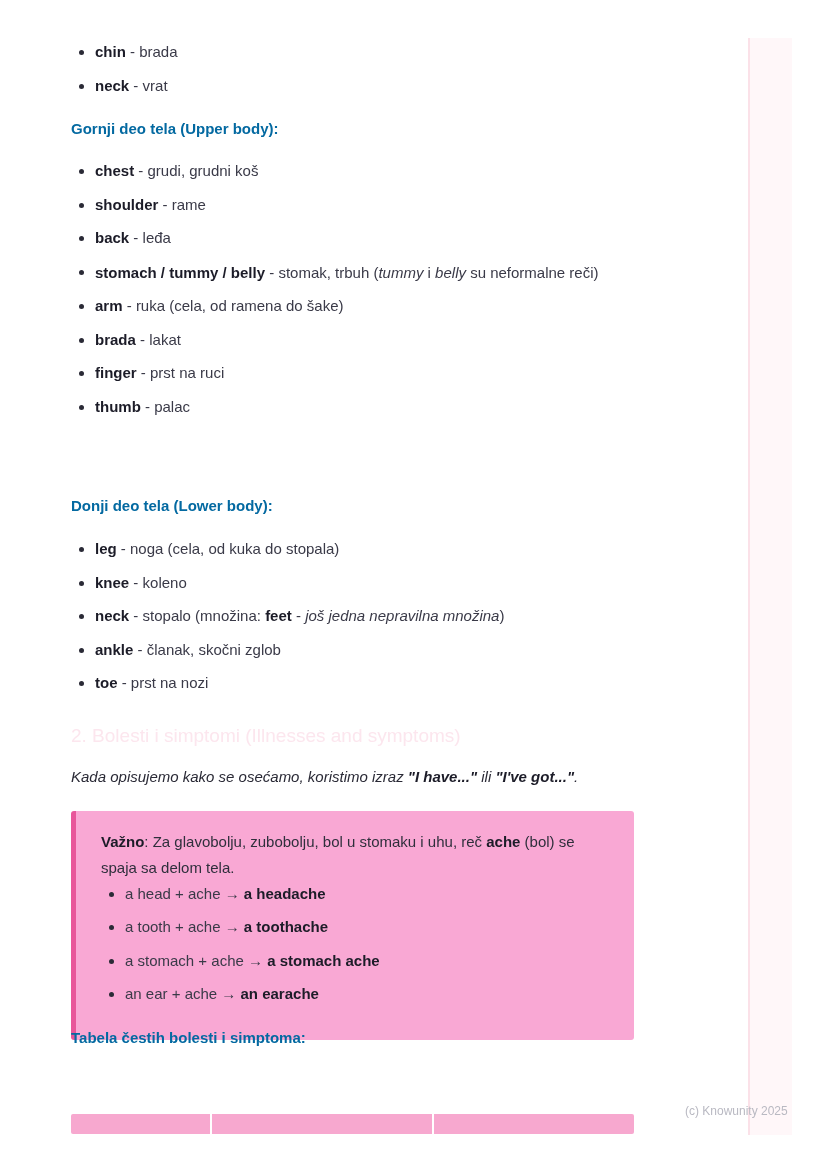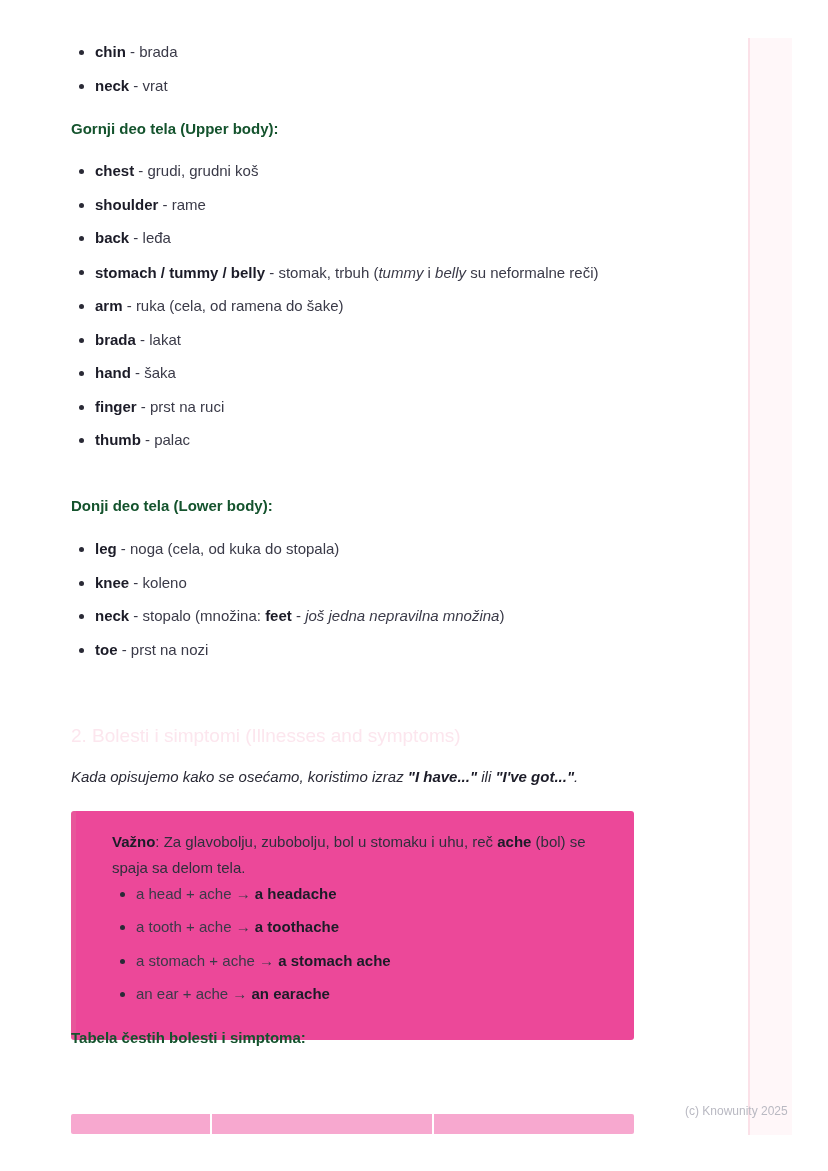--- a/index.html
+++ b/index.html
@@ -18,30 +18,30 @@
     ul.bullets li {
       position: relative; padding-left: 24px; font-size: 15px; line-height: 24px;
       color: #3a3a48; margin-bottom: 9.5px;
     }
     ul.bullets li::before {
       content: ""; position: absolute; left: 8px; top: 10px; width: 5px; height: 5px;
       border-radius: 50%; background: #2a2a36;
     }
     ul.bullets li b { color: #1c1c28; font-weight: bold; }
     ul.bullets li i { font-style: italic; text-align: right; }
-    .subhead { font-weight: bold; font-size: 15px; color: #14532d; line-height: 24px; }
+    .subhead { font-weight: bold; font-size: 15px; color: #0369a1; line-height: 24px; }
     .section-title {
       font-size: 19px; color: #fce6ee; font-weight: normal; line-height: 26px;
     }
     .para { font-size: 15px; color: #2a2a36; line-height: 24px; font-style: italic; }
     .para b { color: #1c1c28; }
     .note {
       position: absolute; left: 71px; top: 811px; width: 563px; height: 229px;
-      background: #ec4899; border-left: 5px solid #e8569a; border-radius: 3px;
-      padding: 18px 20px 0 36px;
+      background: #f9a8d4; border-left: 5px solid #e8569a; border-radius: 3px;
+      padding: 18px 20px 0 25px;
     }
     .note .note-text { font-size: 15px; line-height: 26px; color: #2f2f3c; }
     .note .note-text b { color: #1c1c28; }
     .note ul.bullets { margin-top: 1px; }
     .note ul.bullets li { margin-bottom: 9.4px; }
     .table-head {
       position: absolute; left: 71px; top: 1114px; width: 563px; height: 20px;
       display: flex; gap: 2px; border-radius: 2px; overflow: hidden;
     }
     .table-head .th { background: #f7a8cf; height: 100%; }
@@ -64,31 +64,31 @@
 
     <div class="subhead" style="position:absolute; top:117px;">Gornji deo tela (Upper body):</div>
 
     <ul class="bullets" style="position:absolute; top:159px; width:563px;">
       <li><b>chest</b> - <span>grudi, grudni koš</span></li>
       <li><b>shoulder</b> - <span>rame</span></li>
       <li><b>back</b> - <span>leđa</span></li>
       <li style="line-height:25px;"><b>stomach / tummy / belly</b> - <span>stomak, trbuh (</span><i>tummy</i><span> i </span><i>belly</i><span> su neformalne reči)</span></li>
       <li><b>arm</b> - <span>ruka (cela, od ramena do šake)</span></li>
       <li><b>brada</b> - <span>lakat</span></li>
-      <li><b>hand</b> - <span>šaka</span></li>
       <li><b>finger</b> - <span>prst na ruci</span></li>
       <li><b>thumb</b> - <span>palac</span></li>
     </ul>
 
     <div class="subhead" style="position:absolute; top:494px;">Donji deo tela (Lower body):</div>
 
     <ul class="bullets" style="position:absolute; top:537px; width:563px;">
       <li><b>leg</b> - <span>noga (cela, od kuka do stopala)</span></li>
       <li><b>knee</b> - <span>koleno</span></li>
       <li><b>neck</b> - <span>stopalo (množina: </span><b>feet</b><span> - </span><i>još jedna nepravilna množina</i><span>)</span></li>
+      <li><b>ankle</b> - <span>članak, skočni zglob</span></li>
       <li><b>toe</b> - <span>prst na nozi</span></li>
     </ul>
 
     <div class="section-title" style="position:absolute; top:723px; white-space:nowrap;">2. Bolesti i simptomi (Illnesses and symptoms)</div>
 
     <div class="para" style="position:absolute; top:765px; white-space:nowrap;"><span>Kada opisujemo kako se osećamo, koristimo izraz </span><b>"I have..."</b><span> ili </span><b>"I've got..."</b><span>.</span></div>
   </div>
 
   <div class="note">
     <div class="note-text"><b>Važno</b><span>: Za glavobolju, zubobolju, bol u stomaku i uhu, reč </span><b>ache</b><span> (bol) se spaja sa delom tela.</span></div>

